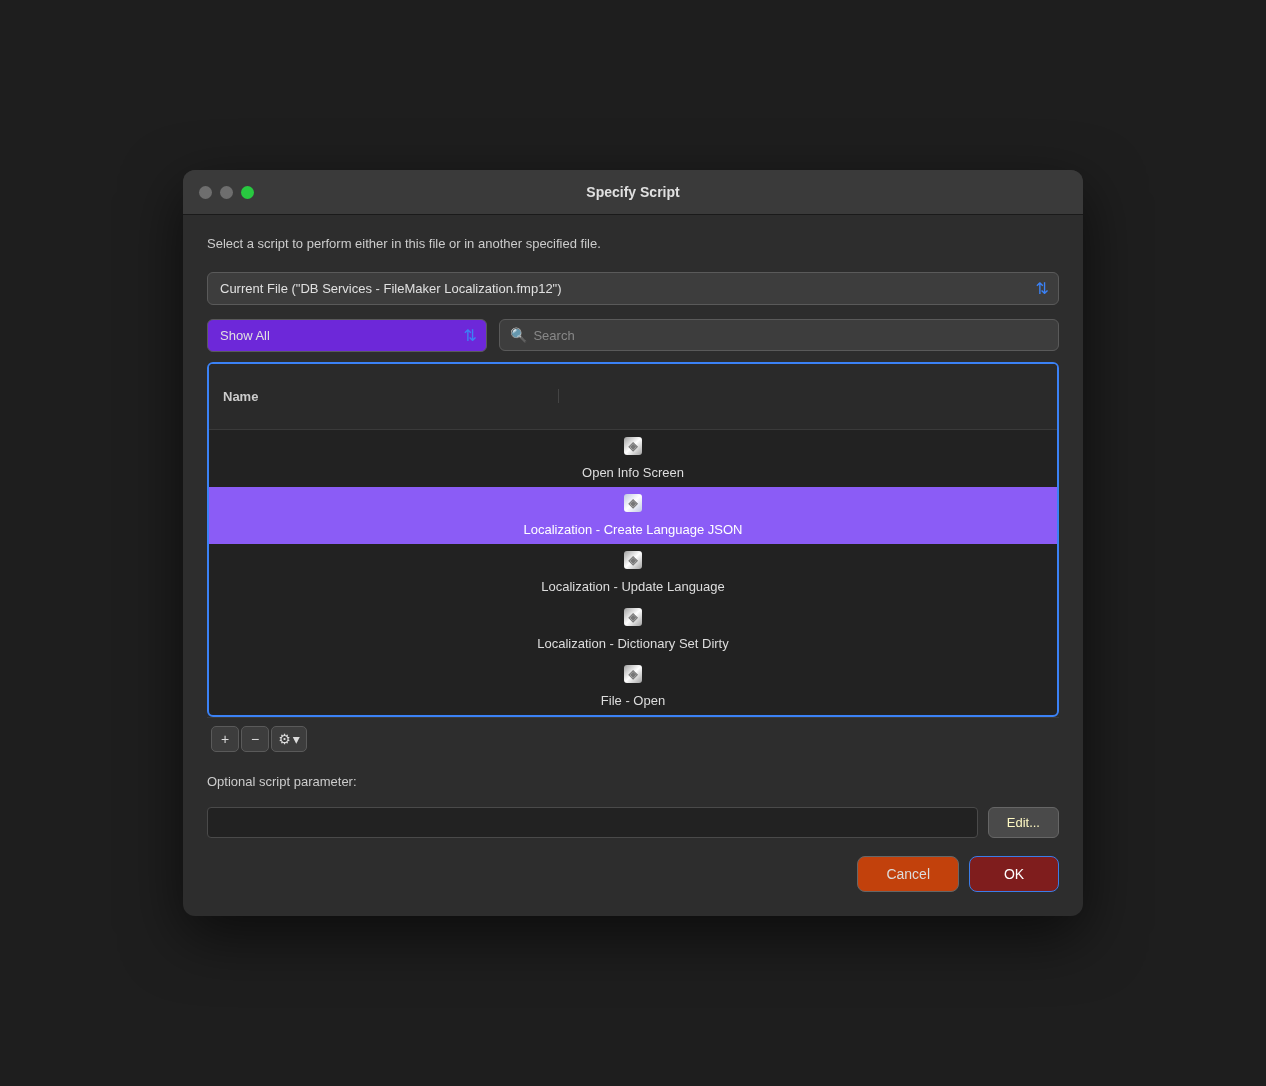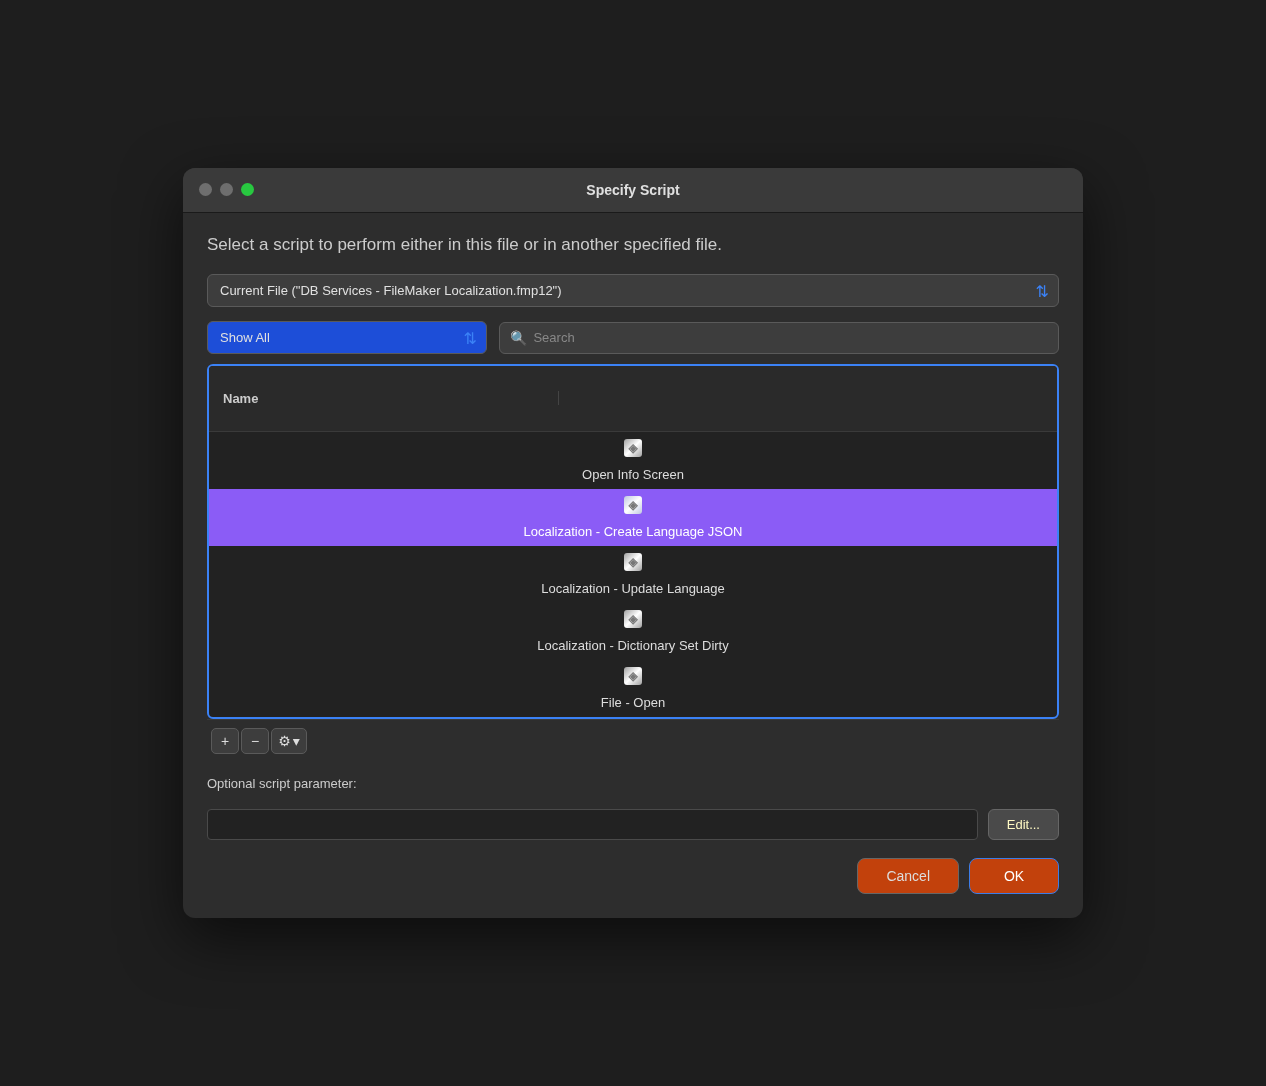--- a/index.html
+++ b/index.html
@@ -67,21 +67,21 @@
       font-size: 14px;
       font-weight: 600;
     }
 
     .content {
       padding: 20px 24px 24px;
     }
 
     .description {
       color: #cccccc;
-      font-size: 17px;
+      font-size: 13px;
       margin-bottom: 18px;
       line-height: 1.4;
     }
 
     .file-select-row {
       margin-bottom: 14px;
     }
 
     .file-select-wrapper {
       position: relative;
@@ -118,21 +118,21 @@
     }
 
     .show-select-wrapper {
       position: relative;
       flex: 0 0 auto;
       width: 280px;
     }
 
     .show-select-wrapper select {
       width: 100%;
-      background: #1d4ed8;
+      background: #6d28d9;
       border: 1px solid #5a5a5a;
       border-radius: 6px;
       padding: 8px 32px 8px 12px;
       color: #e0e0e0;
       font-size: 13px;
       appearance: none;
       -webkit-appearance: none;
       cursor: pointer;
     }
 
@@ -337,21 +337,21 @@
       border: 1px solid #666;
       border-radius: 8px;
       color: #ddd;
       padding: 9px 28px;
       font-size: 14px;
       cursor: pointer;
       min-width: 90px;
     }
 
     .ok-btn {
-      background: #c2410c;
+      background: #7f1d1d;
       border: 1px solid #3b7de8;
       border-radius: 8px;
       color: #fff;
       padding: 9px 28px;
       font-size: 14px;
       cursor: pointer;
       font-weight: 500;
       min-width: 90px;
     }
   </style>

